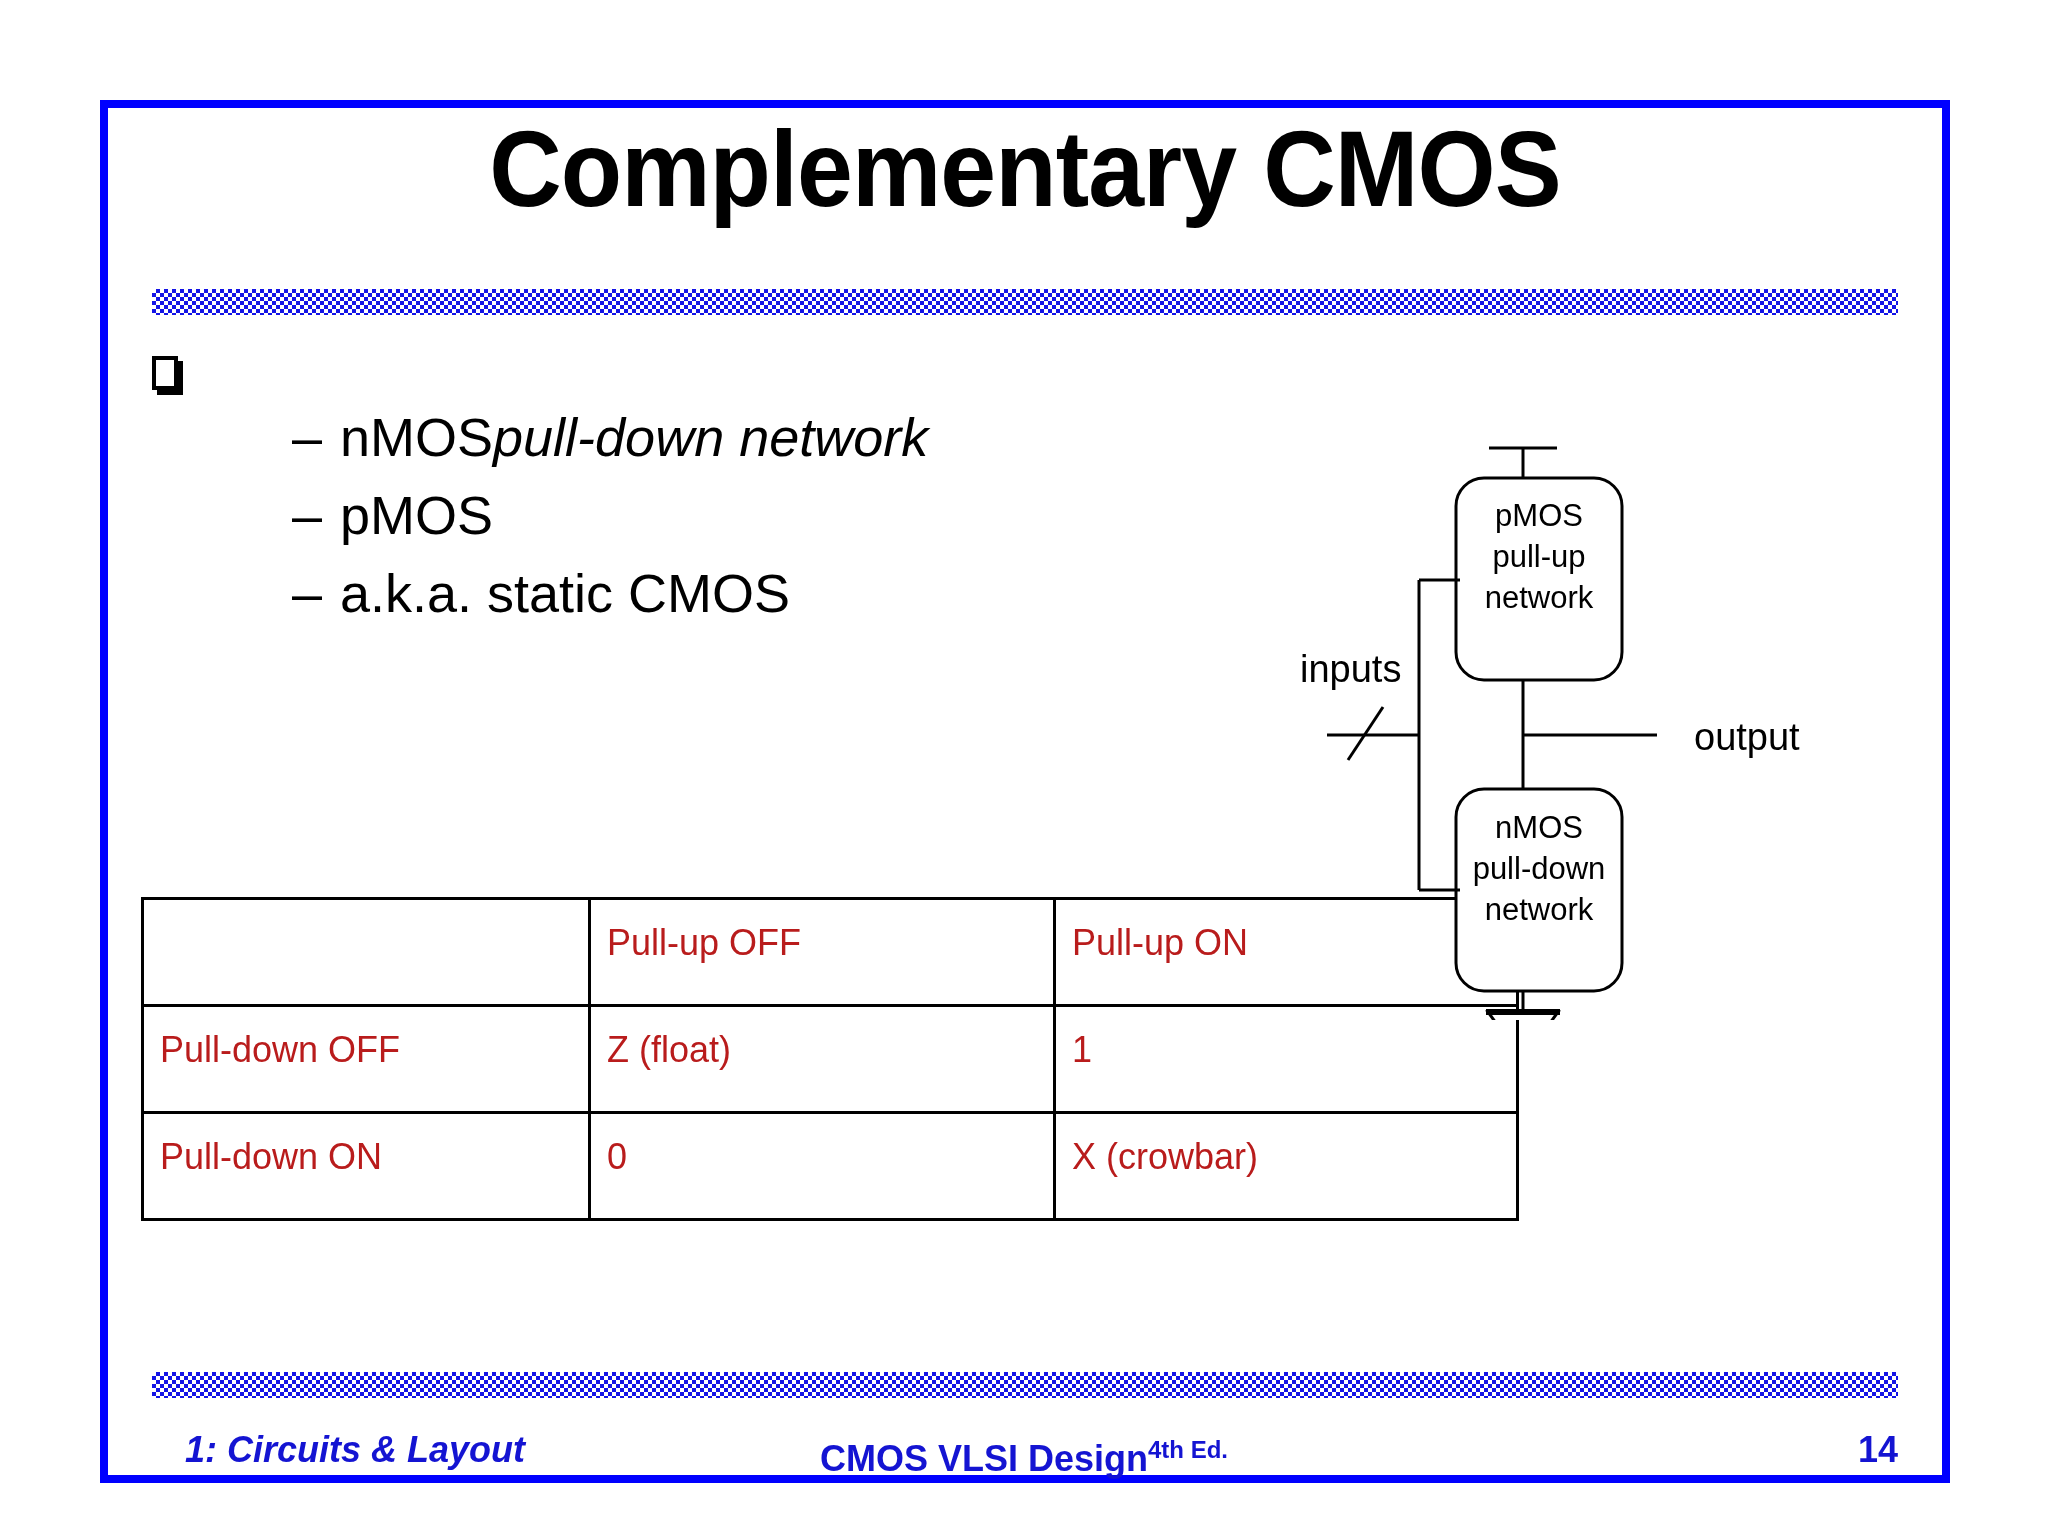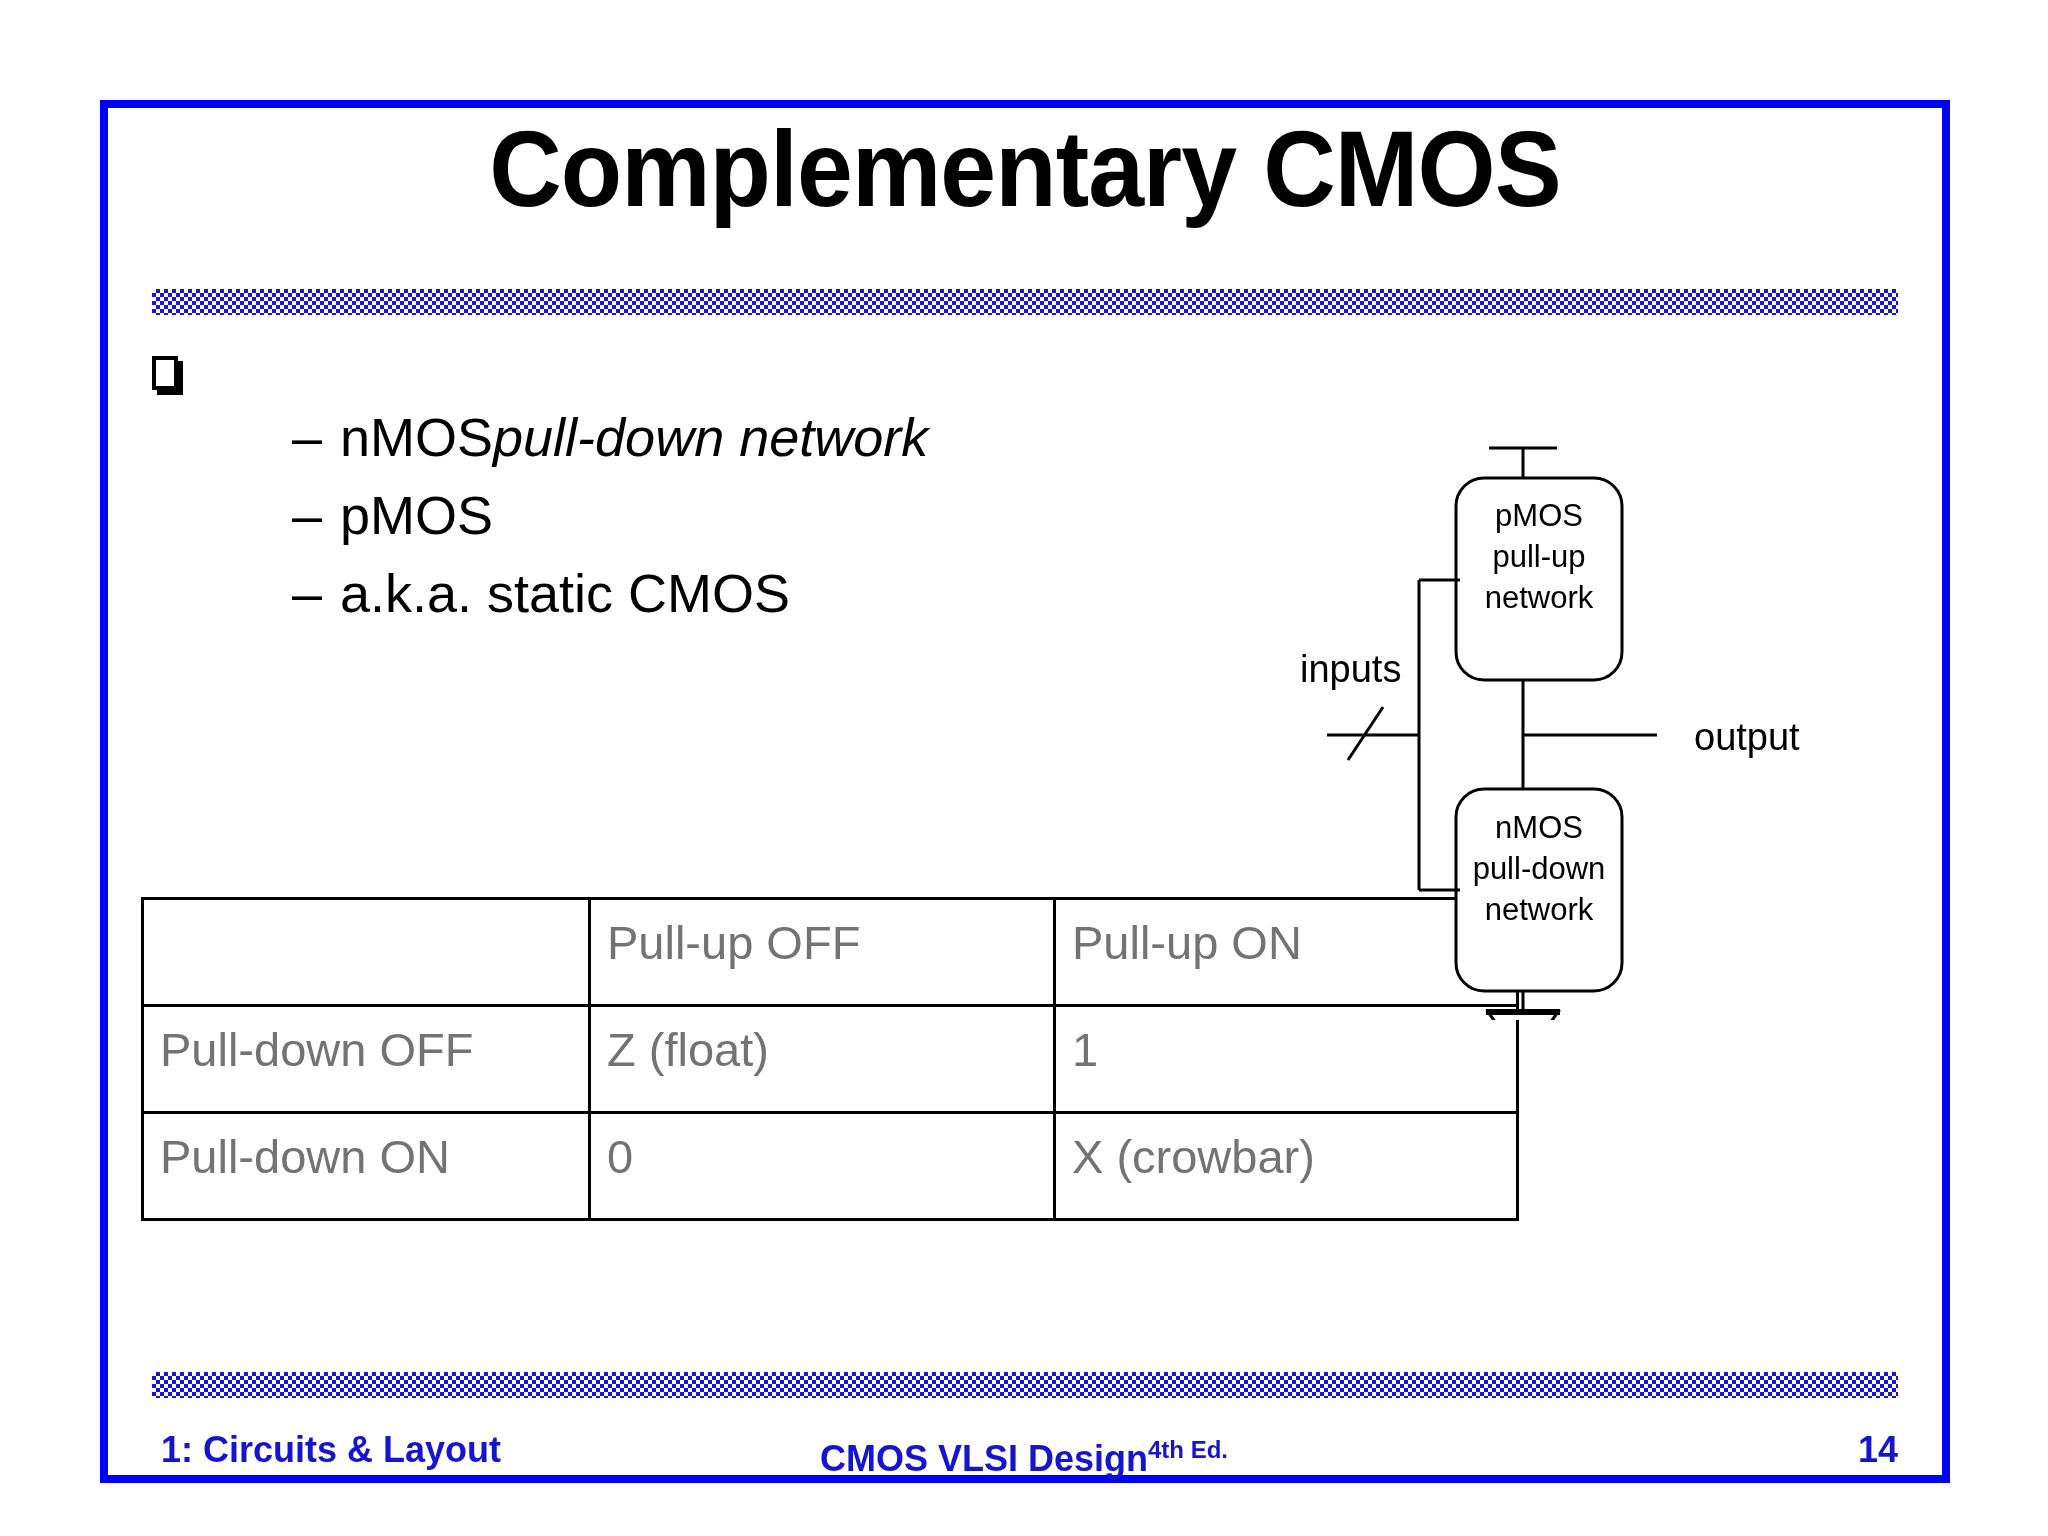--- a/index.html
+++ b/index.html
@@ -115,23 +115,23 @@
   #truth-table {
     position: absolute;
     left: 141px;
     top: 897px;
     border-collapse: collapse;
     table-layout: fixed;
     background: #ffffff;
   }
   #truth-table td {
     border: 3px solid #000000;
-    font-size: 47px;
+    font-size: 36px;
     line-height: 58px;
-    color: #737373;
+    color: #b91c1c;
     padding: 14px 16px 32px 16px;
     vertical-align: top;
     text-align: left;
     white-space: nowrap;
     background: #ffffff;
   }
   .col-a { width: 412px; }
   .col-b { width: 430px; }
   .col-c { width: 428px; }
   .tt-empty { }
@@ -149,21 +149,21 @@
   
   .footer-text {
     position: absolute;
     top: 1428px;
     font-weight: bold;
     font-size: 36px;
     line-height: 44px;
     color: #1414d2;
     white-space: nowrap;
   }
-  #footer-left   { left: 161px; }
+  #footer-left   { left: 185px; font-style: italic; }
   #footer-center { left: 0; width: 2048px; text-align: center; }
   #footer-right  { right: 150px; }
   #footer-center .edition {
     font-size: 24px;
     vertical-align: super;
     font-weight: bold;
   }
 </style>
 </head>
 <body>

